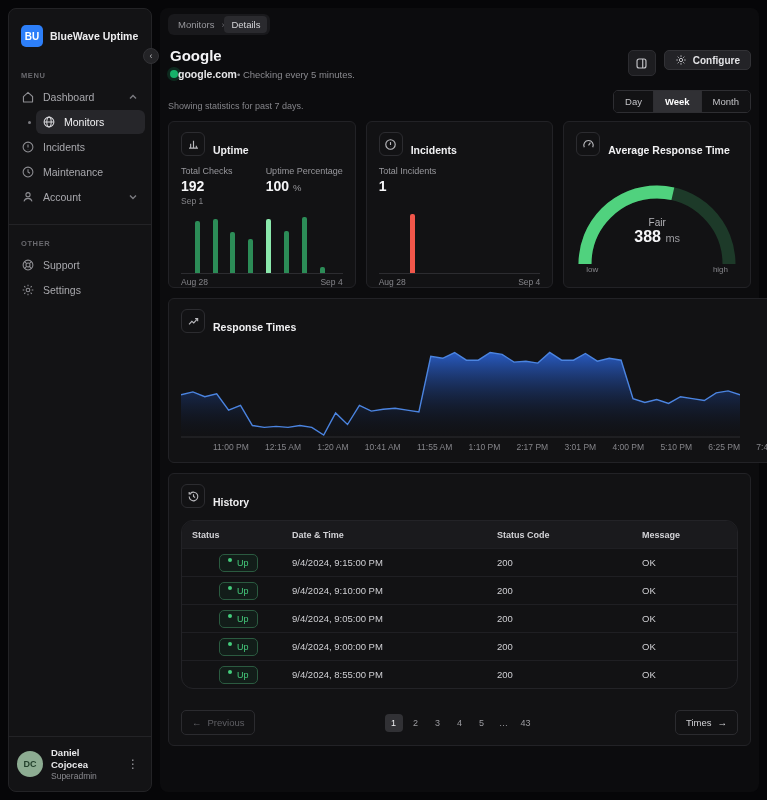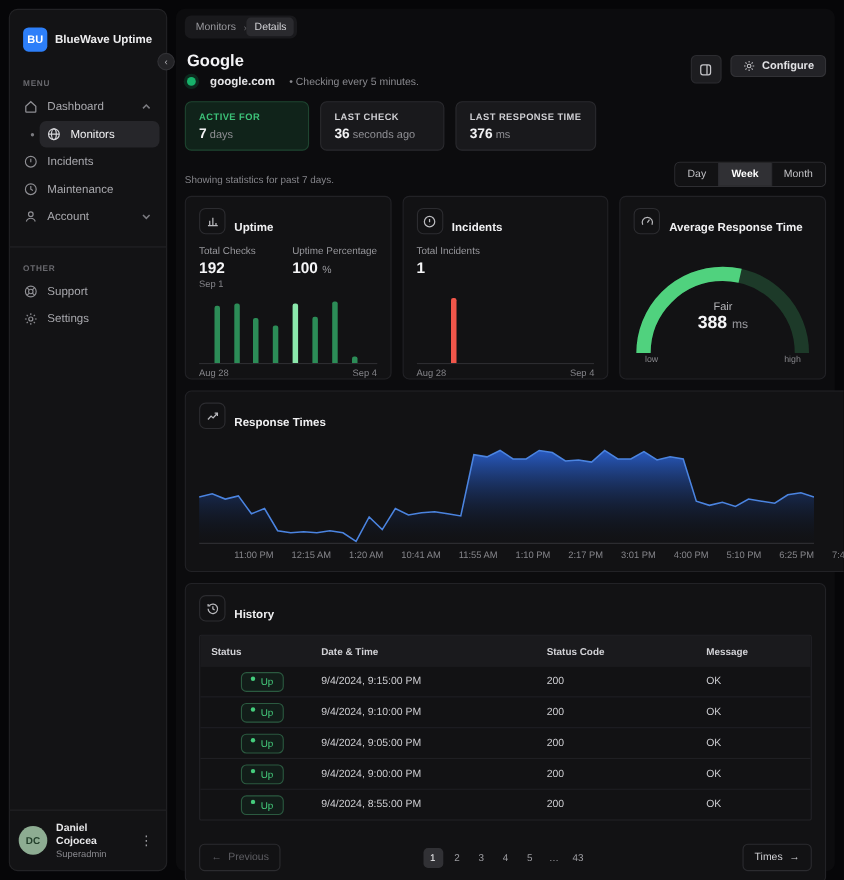--- a/index.html
+++ b/index.html
@@ -52,21 +52,21 @@
   .user-name { font-size:9.5px; color:#e8e8ea; font-weight:bold; line-height:1.25; }
   .user-role { font-size:8.5px; color:#8a8a8f; }
   .kebab { margin-left:auto; color:#9a9a9f; font-size:12px; letter-spacing:0; padding:2px 4px; cursor:pointer; }
   
   .main { position:absolute; left:160px; top:8px; width:599px; height:784px; background:#0c0c0e; border-radius:8px; padding:4px 8px; }
   .breadcrumb { display:inline-flex; align-items:center; background:#19191c; border-radius:6px; padding:2px 3px; margin-top:2px; }
   .crumb { font-size:9.5px; color:#98989d; padding:3px 7px; cursor:pointer; }
   .crumb-sep { color:#66666b; font-size:9px; }
   .crumb.current { background:#2a2a2e; border-radius:4px; color:#d4d4d8; }
   .page-title { font-size:15px; font-weight:bold; color:#f4f4f6; margin:12px 0 4px 2px; }
-  .status-row { display:flex; align-items:center; gap:13px; margin-left:2px; }
+  .status-row { display:flex; align-items:center; gap:0; margin-left:2px; }
   .status-dot { width:8px; height:8px; border-radius:50%; background:#17b26a; box-shadow:0 0 0 3px rgba(23,178,106,.18); }
   .monitor-url { font-size:10.5px; font-weight:bold; color:#e6e6e8; }
   .checking-text { font-size:9.5px; color:#8a8a8f; }
   .header-actions { position:absolute; right:8px; top:42px; display:flex; gap:8px; }
   .icon-btn {
     width:28px; height:26px; background:#1d1d20; border:1px solid #2c2c30; border-radius:5px;
     color:#c6c6ca; display:flex; align-items:center; justify-content:center; cursor:pointer;
   }
   .icon-btn svg { width:13px; height:13px; }
   .configure-btn {
@@ -117,21 +117,21 @@
   .gauge-unit { font-size:11px; color:#9a9a9f; font-weight:normal; }
   .gauge-min { position:absolute; left:10px; bottom:6px; font-size:8px; color:#85858a; }
   .gauge-max { position:absolute; right:10px; bottom:6px; font-size:8px; color:#85858a; }
   
   .card.wide { width:681px; height:165px; margin-top:10px; }
   .area-chart { margin-top:8px; }
   .area-chart svg { display:block; }
   .tick-row { display:flex; justify-content:space-between; padding-left:32px; font-size:8.5px; color:#85858a; margin-top:4px; }
   
   .card.history { width:583px; height:273px; margin-top:10px; display:flex; flex-direction:column; }
-  .history-table { border:1px solid #232327; border-radius:2px; margin-top:12px; overflow:hidden; }
+  .history-table { border:1px solid #232327; border-radius:12px; margin-top:12px; overflow:hidden; }
   .t-row { display:grid; grid-template-columns:100px 205px 145px 1fr; align-items:center; height:28px; padding:0 10px; border-top:1px solid #1f1f23; }
   .t-row.t-head { background:#1a1a1d; border-top:none; height:27px; }
   .t-head .t-cell { font-size:9px; font-weight:bold; color:#d2d2d6; }
   .t-cell { font-size:9.5px; color:#cfcfd3; }
   .up-badge {
     display:inline-flex; align-items:flex-start; gap:5px; font-size:9px; color:#45cd7d;
     background:rgba(23,178,106,.07); border:1px solid #2b5a40; border-radius:5px; padding:3px 8px;margin-left:27px;
   }
   .up-badge .dot { width:4px; height:4px; border-radius:50%; background:#45cd7d; }
   .pagination { margin-top:auto; display:flex; align-items:center; }
@@ -270,34 +270,20 @@
     </button>
     <button class="configure-btn">
       <svg viewBox="0 0 16 16" fill="none" stroke="currentColor" stroke-width="1.3">
         <circle cx="8" cy="8" r="2.2"></circle>
         <path d="M8 1.8v2M8 12.2v2M1.8 8h2M12.2 8h2M3.6 3.6l1.4 1.4M11 11l1.4 1.4M12.4 3.6L11 5M5 11l-1.4 1.4"></path>
       </svg>
       <span>Configure</span>
     </button>
   </div>
 
-  <div class="stats-row" id="stats-row">
-      <div class="stat-card highlight">
-        <div class="stat-label">ACTIVE FOR</div>
-        <div class="stat-value-row"><span class="stat-value">7</span> days</div>
-      </div>
-      <div class="stat-card">
-        <div class="stat-label">LAST CHECK</div>
-        <div class="stat-value-row"><span class="stat-value">36</span> seconds ago</div>
-      </div>
-      <div class="stat-card">
-        <div class="stat-label">LAST RESPONSE TIME</div>
-        <div class="stat-value-row"><span class="stat-value">376</span> ms</div>
-      </div>
-    </div>
 
   <div class="caption-row">
     <div class="stats-caption">Showing statistics for past 7 days.</div>
     <div class="range-toggle" id="range-toggle">
         <div class="range-opt">Day</div>
         <div class="range-opt selected">Week</div>
         <div class="range-opt">Month</div>
       </div>
   </div>
 

